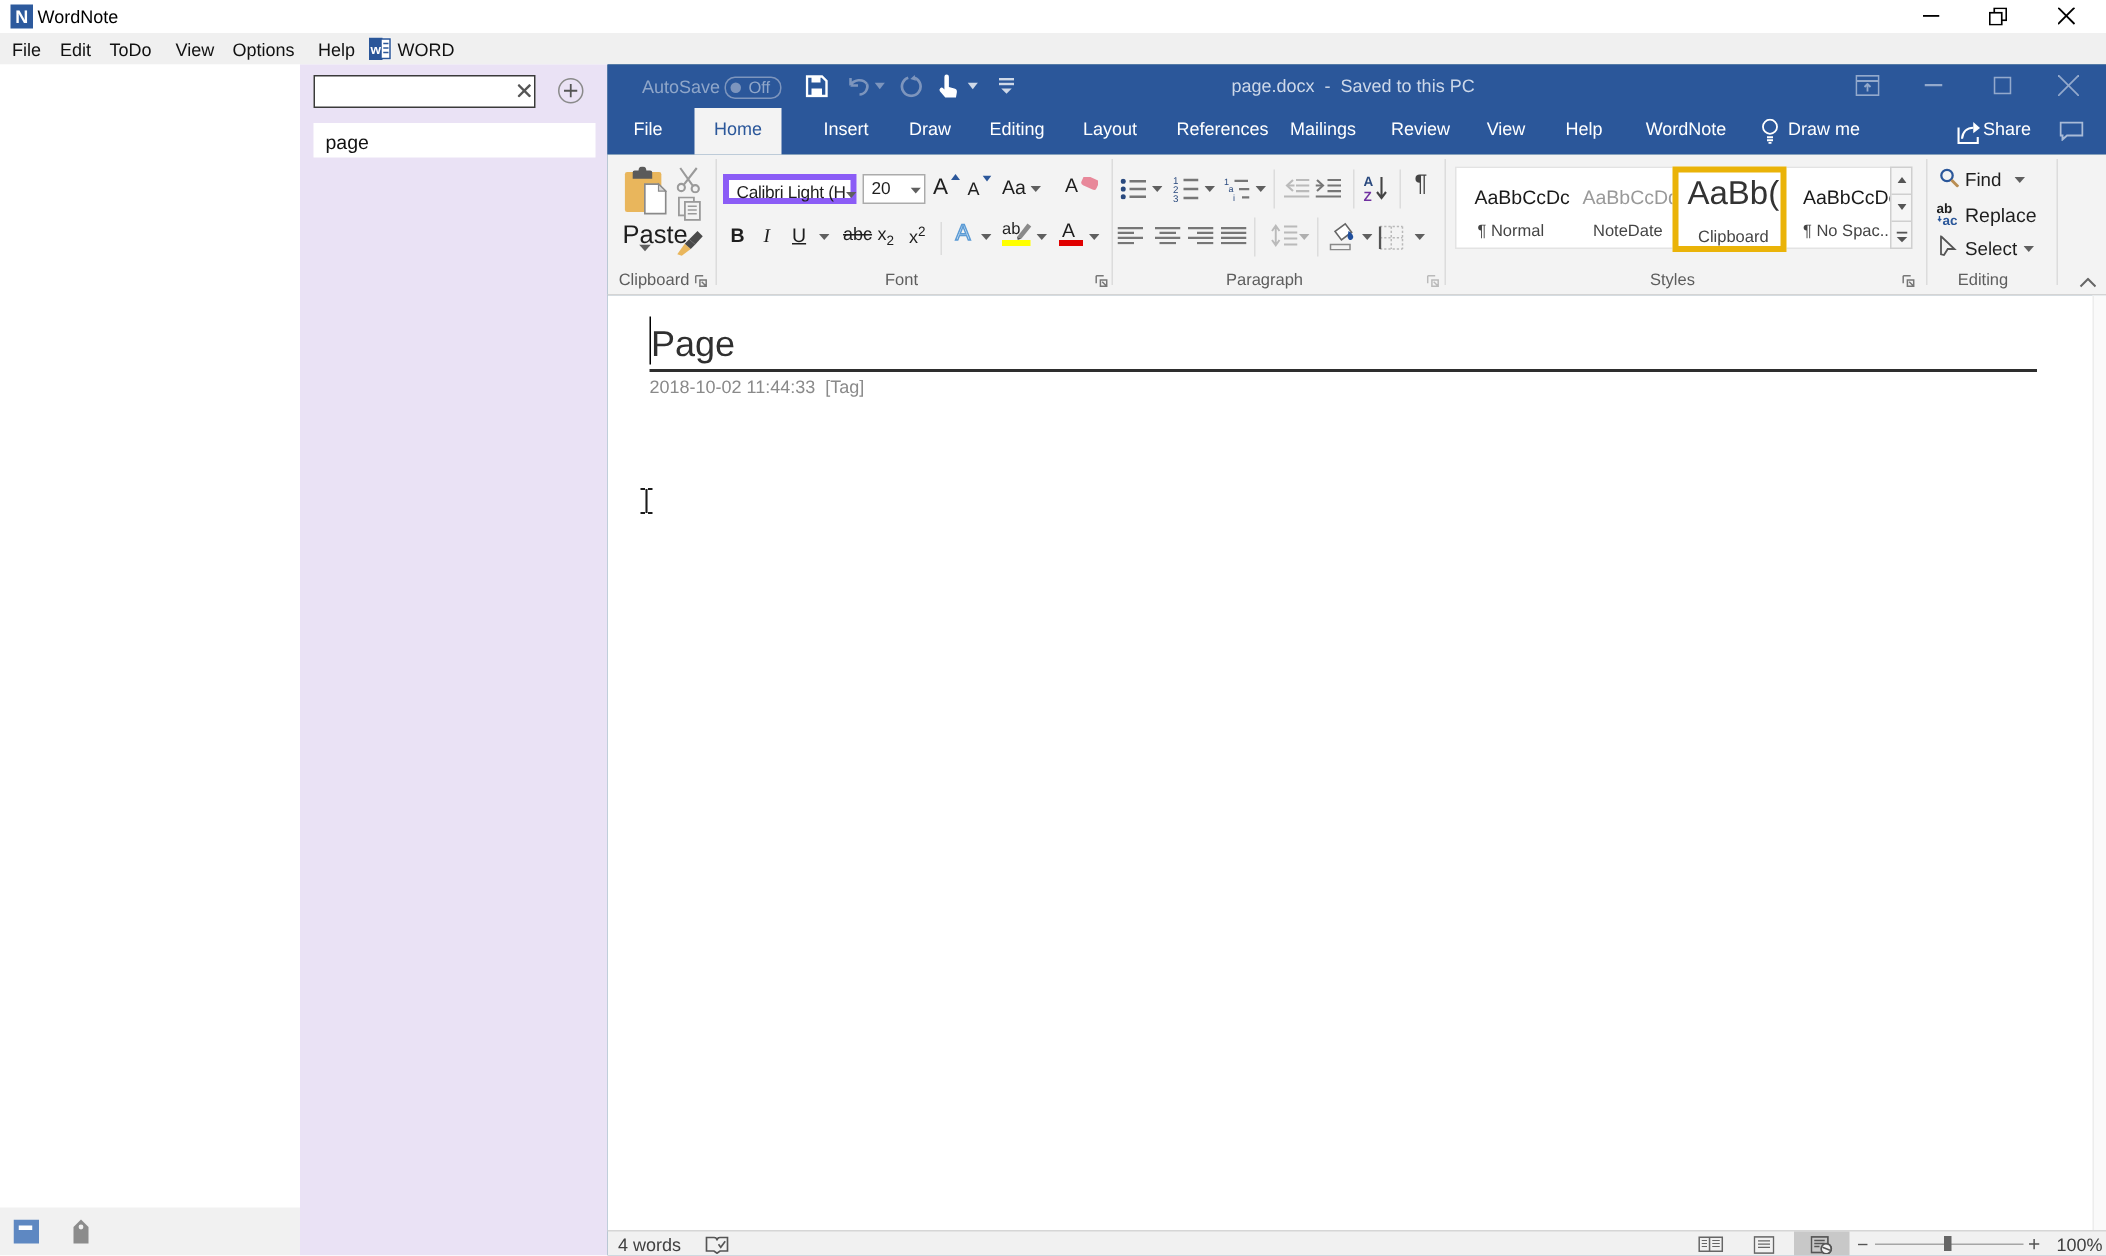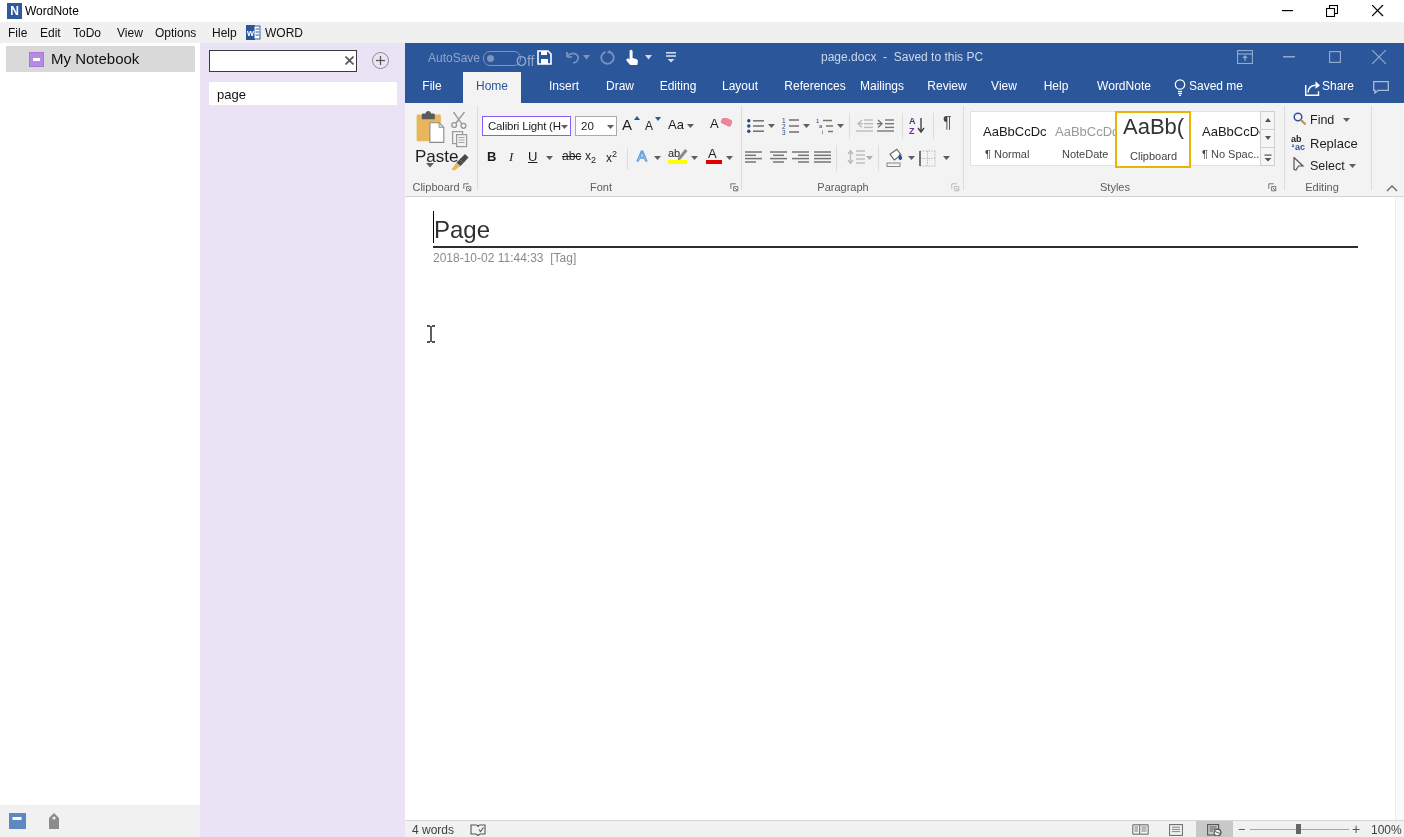--- a/index.html
+++ b/index.html
@@ -69,26 +69,20 @@
       <rect x="8" y="1" width="6" height="13" fill="#fff" stroke="#2a5699" stroke-width="1"></rect>
       <text x="4.5" y="11" font-size="9" font-weight="bold" fill="#fff" text-anchor="middle">w</text>
       <line x1="9.5" y1="4" x2="13" y2="4" stroke="#2a5699"></line>
       <line x1="9.5" y1="7" x2="13" y2="7" stroke="#2a5699"></line>
       <line x1="9.5" y1="10" x2="13" y2="10" stroke="#2a5699"></line>
     </svg>
     <span class="mi" style="left:265px">WORD</span>
   </div>
 
   <div class="abs" id="sidebar">
-    <div class="abs" id="nbrow">
-      <div class="abs" id="nbicon">
-        <div class="abs" id="nbminus"></div>
-      </div>
-      <div class="abs" id="nbtext">My Notebook</div>
-    </div>
     <div class="abs" id="sbstatus">
       <svg class="abs" style="left:9px;top:8px" width="18" height="17">
         <rect x="0.5" y="0.5" width="16" height="15" fill="#5e88c2" stroke="#5e88c2"></rect>
         <rect x="3.5" y="4" width="9" height="3" fill="#fff"></rect>
       </svg>
       <svg class="abs" style="left:47px;top:7px" width="14" height="18" viewBox="0 0 14 18">
         <path d="M2 6 L7 1 L12 6 L12 17 L2 17 Z" fill="#8c8c8c"></path>
         <circle cx="7" cy="6" r="1.6" fill="#f1f1f1"></circle>
       </svg>
     </div>
@@ -110,21 +104,21 @@
     <div class="abs" id="pagerow">
       <span class="abs" style="left:8px;top:5px;font-size:13px;color:#111">page</span>
     </div>
   </div>
 
   <div class="abs" id="word">
     <div class="abs" id="wtitle">
       <span class="abs" style="left:23px;top:8px;font-size:12px;color:#8fa6c9">AutoSave</span>
       <div class="abs" style="left:78px;top:8px;width:36px;height:13px;border:1px solid #7d95bd;border-radius:7px">
         <div class="abs" style="left:3px;top:3px;width:7px;height:7px;border-radius:50%;background:#7d95bd"></div>
-        <span class="abs" style="left:32px;top:1px;font-size:14px;color:#8fa6c9">Off</span>
+        <span class="abs" style="left:15px;top:1px;font-size:11px;color:#8fa6c9">Off</span>
       </div>
       <svg class="abs" style="left:132px;top:7px" width="15" height="15" viewBox="0 0 15 15">
         <path d="M1 1 H11 L14 4 V14 H1 Z" fill="none" stroke="#fff" stroke-width="1.6"></path>
         <rect x="4" y="9" width="7" height="5" fill="#fff"></rect>
         <rect x="4" y="1" width="6" height="4" fill="#fff"></rect>
       </svg>
       <svg class="abs" style="left:160px;top:8px" width="15" height="13" viewBox="0 0 15 13">
         <path d="M2 6 C4 2 10 1 13 5 M2 6 L2 1 M2 6 L7 6" fill="none" stroke="#7d95bd" stroke-width="1.7"></path>
         <path d="M13 5 C14 8 12 12 8 12" fill="none" stroke="#7d95bd" stroke-width="1.7"></path>
       </svg>
@@ -176,21 +170,21 @@
       <span class="tab" style="left:542px">Review</span>
       <span class="tab" style="left:599px">View</span>
       <span class="tab" style="left:651px">Help</span>
       <span class="tab" style="left:719px">WordNote</span>
       <svg class="abs" style="left:769px;top:7px" width="12" height="17" viewBox="0 0 12 17" fill="none" stroke="#fff" stroke-width="1.2">
         <circle cx="6" cy="5.5" r="4.7"></circle>
         <line x1="4" y1="12.5" x2="8" y2="12.5"></line>
         <line x1="4" y1="14.5" x2="8" y2="14.5"></line>
         <line x1="5" y1="16.3" x2="7" y2="16.3"></line>
       </svg>
-      <span class="tab" style="left:811px">Saved me</span>
+      <span class="tab" style="left:811px">Draw me</span>
       <svg class="abs" style="left:899px;top:8px" width="18" height="17" viewBox="0 0 18 17" fill="none" stroke="#fff" stroke-width="1.4">
         <path d="M1.7 5 V15.3 H14.5 V11.3"></path>
         <path d="M4 12.5 C4.5 7.8 7.5 5.2 11.5 5.2"></path>
         <path d="M11.5 1.3 L16 5.4 L11.5 8.8 Z" fill="#fff" stroke="none"></path>
       </svg>
       <span class="tab" style="left:933px">Share</span>
       <svg class="abs" style="left:968px;top:9px" width="16" height="13" viewBox="0 0 16 13" fill="none" stroke="#a9bbd7" stroke-width="1.3">
         <path d="M0.7 0.7 H15.3 V9.3 H5 L2 12 V9.3 H0.7 Z"></path>
       </svg>
     </div>
@@ -228,21 +222,21 @@
       <svg class="abs" style="left:45px;top:49px" width="20" height="19" viewBox="0 0 20 19">
         <path d="M1.5 17.5 L6.5 10.5 L10.5 14 L4.5 18.5 Z" fill="#e9b65c"></path>
         <path d="M6.5 10.5 L9.5 7.5 L13.5 11 L10.5 14 Z" fill="#4a4a4a"></path>
         <path d="M9.5 7.5 L15 2 L18.5 5.5 L13.5 11 Z" fill="#4a4a4a"></path>
       </svg>
       <span class="glabel" style="left:31px">Clipboard</span>
       <svg class="launch" style="left:58px" viewBox="0 0 9 9" fill="none" stroke="#777" stroke-width="1">
         <path d="M0.8 0.8 H5.8 M0.8 0.8 V5.8 M3.6 3.6 H7.8 V7.8 H3.6 Z M7.8 7.8 L4.8 4.8"></path>
       </svg>
       
-      <div class="abs" style="left:77px;top:13px;width:89px;height:20px;background:#fff;border:1px solid #8b5cf6;box-sizing:border-box">
+      <div class="abs" style="left:77px;top:13px;width:89px;height:20px;background:#fff;border:4px solid #8b5cf6;box-sizing:border-box">
         <span class="abs" style="left:5px;top:3px;font-size:11.5px;color:#1e1e1e;letter-spacing:-0.2px">Calibri Light (H</span>
         <svg class="abs" style="left:78px;top:8px" width="7" height="5">
           <path d="M0 0 L7 0 L3.5 4 Z" fill="#5f5f5f"></path>
         </svg>
       </div>
       <div class="abs" style="left:170px;top:13px;width:42px;height:20px;background:#fff;border:1px solid #ababab;box-sizing:border-box">
         <span class="abs" style="left:5px;top:3px;font-size:11.5px;color:#1e1e1e">20</span>
         <svg class="abs" style="left:31px;top:8px" width="7" height="5">
           <path d="M0 0 L7 0 L3.5 4 Z" fill="#5f5f5f"></path>
         </svg>
@@ -436,21 +430,21 @@
       <span class="glabel" style="left:438px">Paragraph</span>
       <svg class="launch" style="left:546px;opacity:.45" viewBox="0 0 9 9" fill="none" stroke="#777" stroke-width="1">
         <path d="M0.8 0.8 H5.8 M0.8 0.8 V5.8 M3.6 3.6 H7.8 V7.8 H3.6 Z M7.8 7.8 L4.8 4.8"></path>
       </svg>
 
       <div class="abs" style="left:565px;top:8px;width:305px;height:55px;background:#fff;border:1px solid #e3e3e3;box-sizing:border-box">
         <span class="abs" style="left:12px;top:12px;font-size:13px;color:#1a1a1a">AaBbCcDc</span>
         <span class="abs" style="left:14px;top:36px;font-size:11px;color:#444">¶ Normal</span>
         <span class="abs" style="left:84px;top:12px;font-size:13px;color:#999">AaBbCcDdI</span>
         <span class="abs" style="left:91px;top:36px;font-size:11px;color:#444">NoteDate</span>
-        <div class="abs" style="left:144px;top:-1px;width:76px;height:57px;border:2px solid #eab308;background:#fff;box-sizing:border-box">
+        <div class="abs" style="left:144px;top:-1px;width:76px;height:57px;border:4px solid #eab308;background:#fff;box-sizing:border-box">
           <span class="abs" style="left:6px;top:1px;font-size:22px;color:#333;font-weight:300">AaBb(</span>
           <span class="abs" style="left:13px;top:37px;font-size:11px;color:#444">Clipboard</span>
         </div>
         <span class="abs" style="left:231px;top:12px;font-size:13px;color:#1a1a1a">AaBbCcDc</span>
         <span class="abs" style="left:231px;top:36px;font-size:11px;color:#444">¶ No Spac...</span>
       </div>
       <div class="abs" style="left:855px;top:8px;width:15px;height:55px;background:#f5f5f5;border:1px solid #cfcfcf;box-sizing:border-box">
         <svg class="abs" style="left:4px;top:6px" width="6" height="5">
           <path d="M3 0 L6 4 L0 4 Z" fill="#555"></path>
         </svg>

